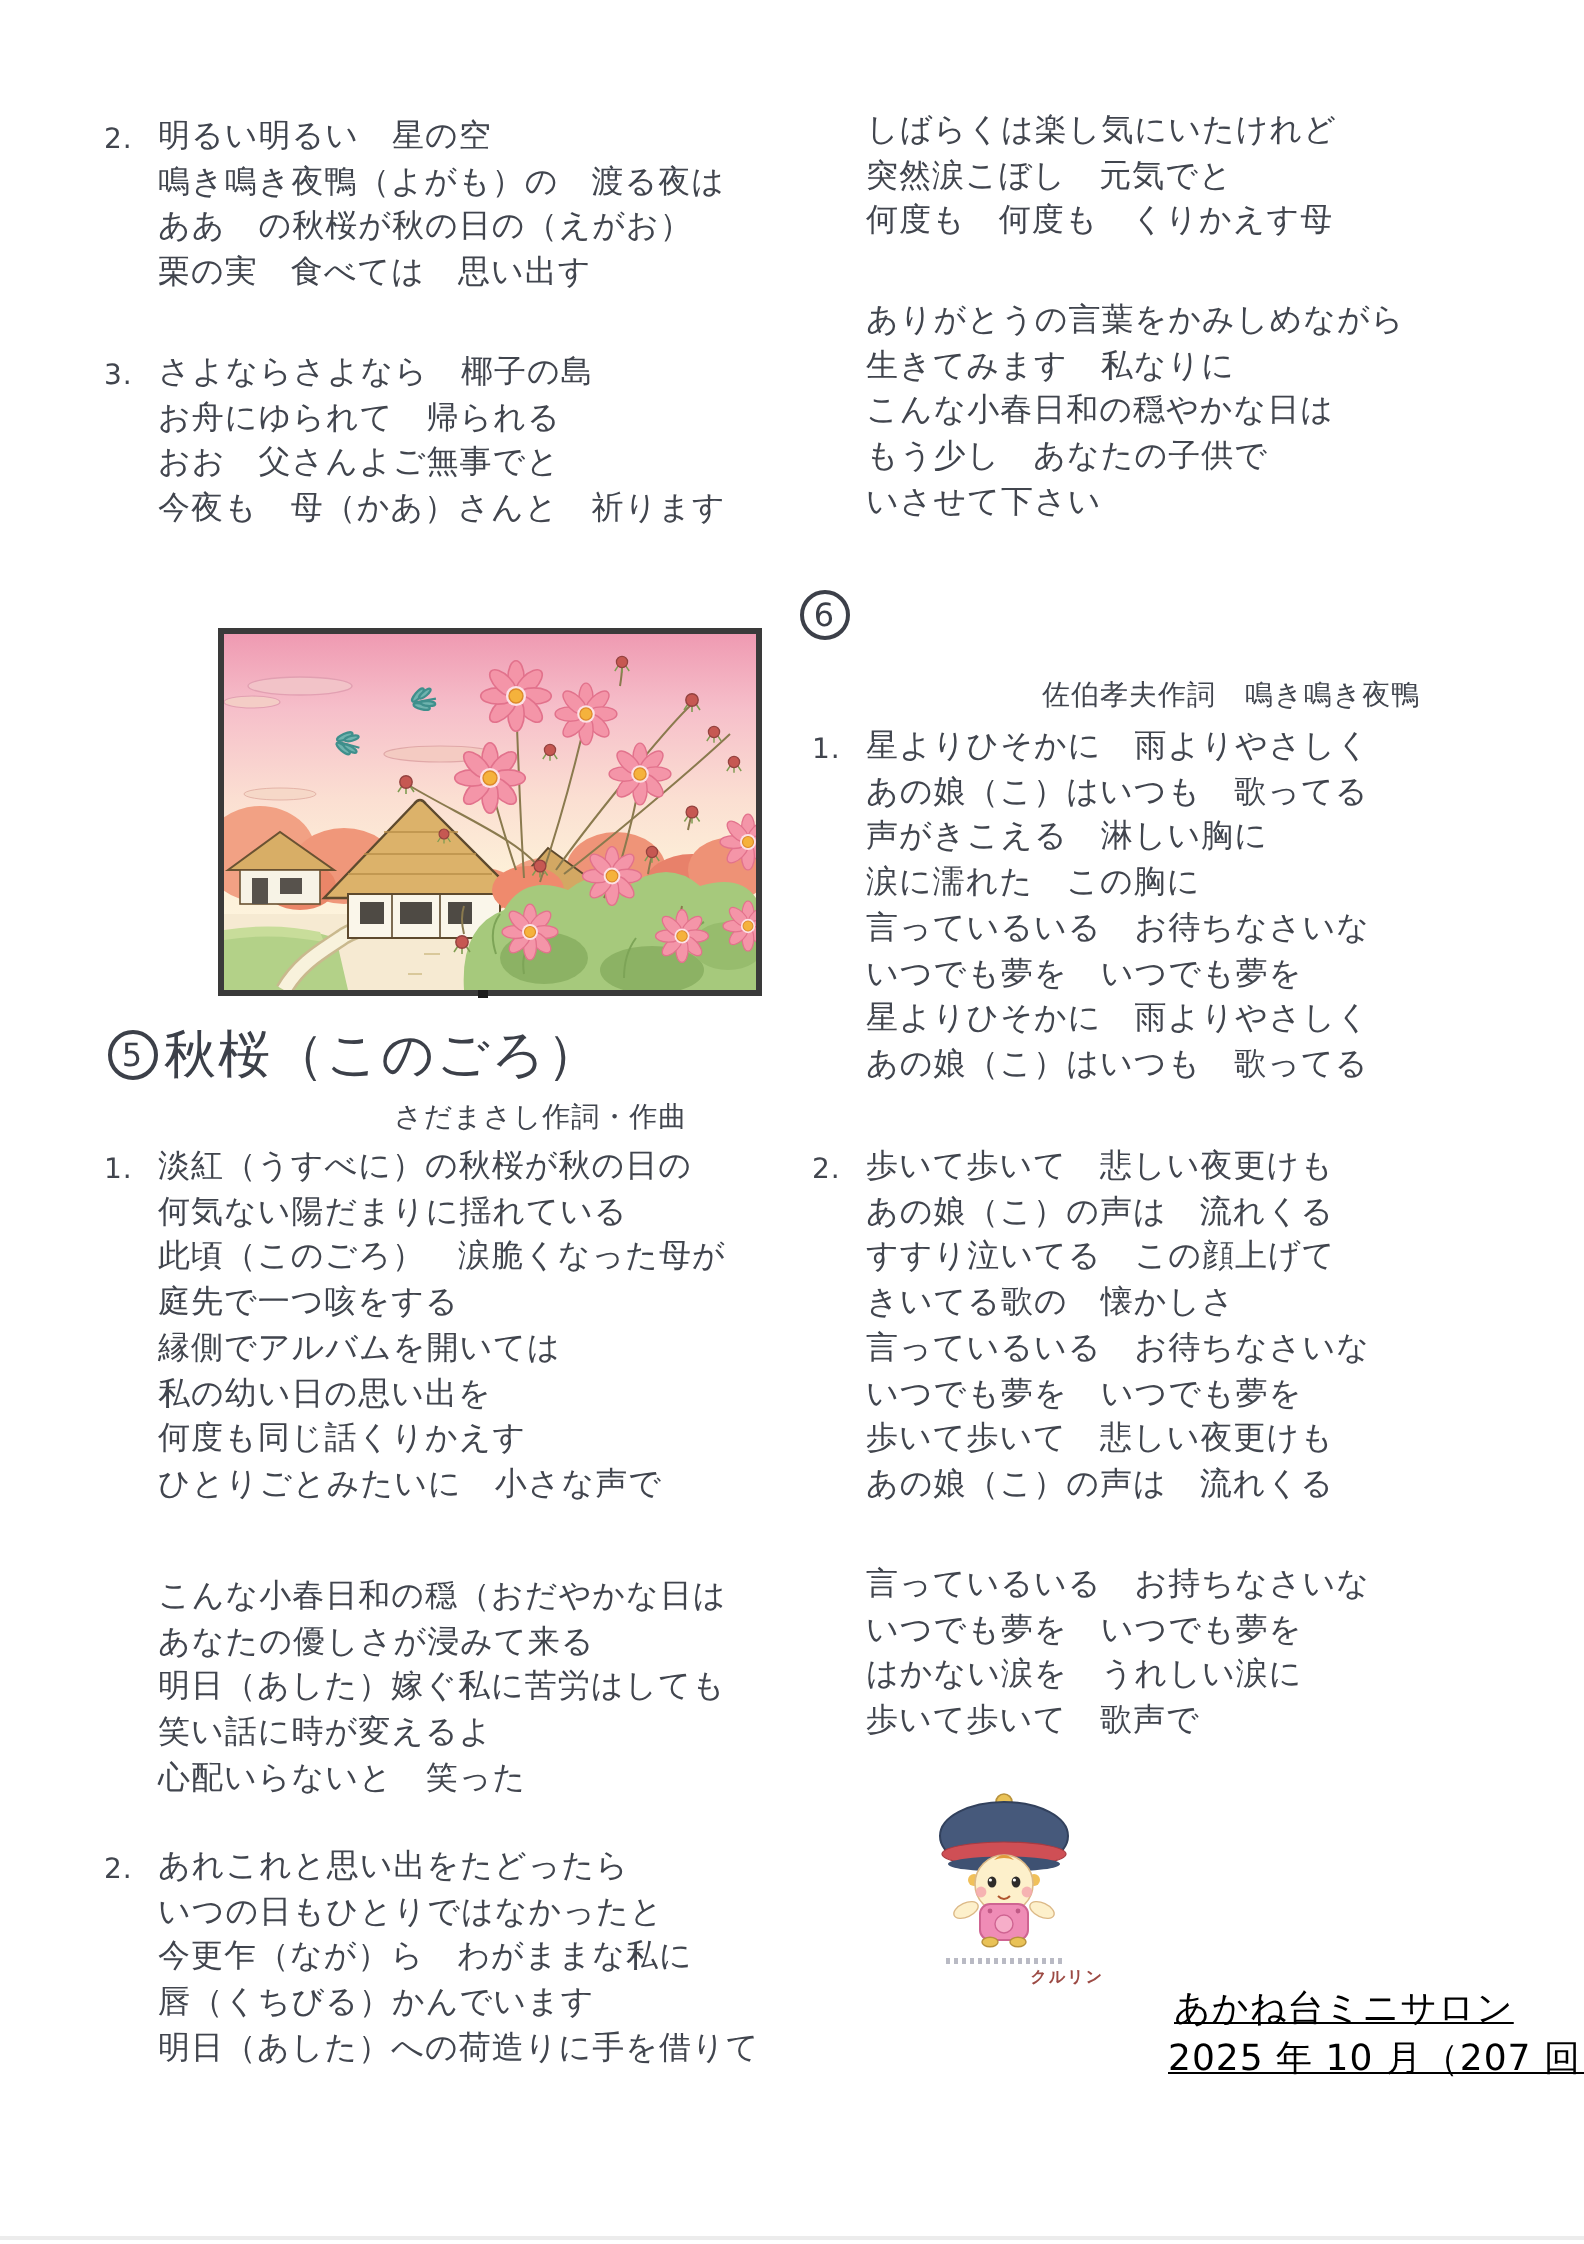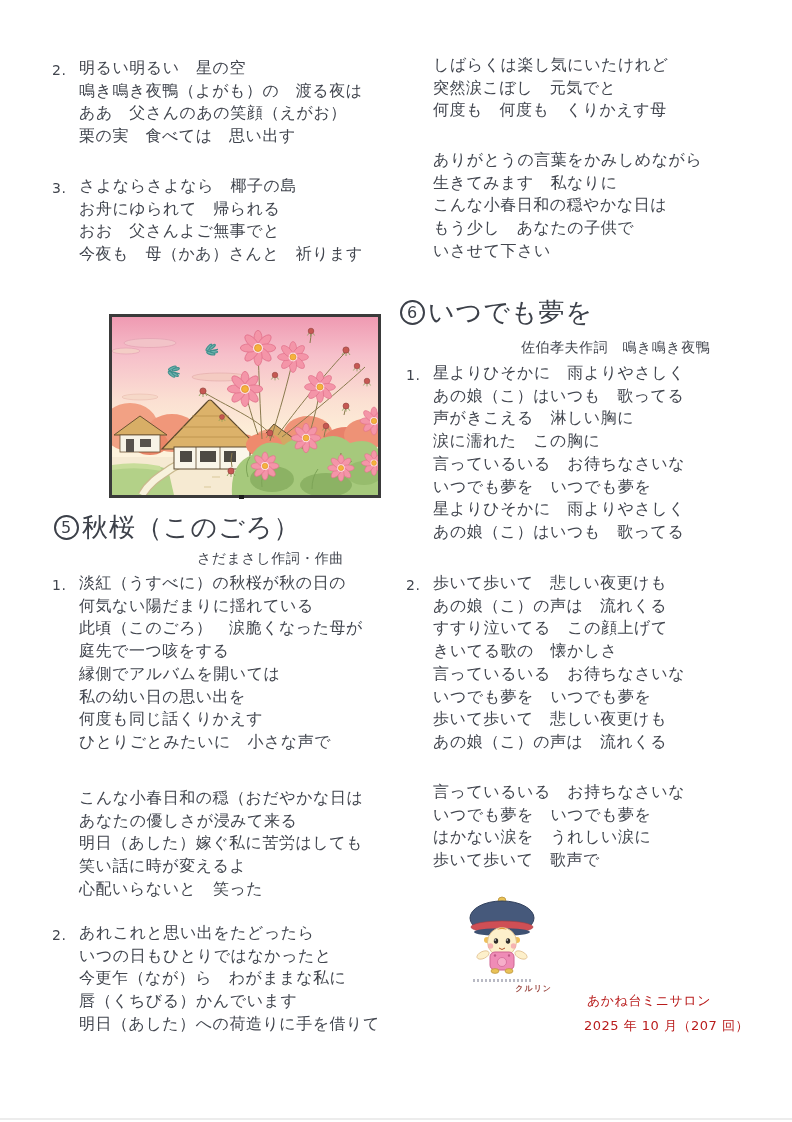--- a/index.html
+++ b/index.html
@@ -34,29 +34,29 @@
   }
   .pic-mark{position:absolute;left:239px;top:495px;width:5px;height:4px;background:#1c1c1c;}
   
   .mascot{position:absolute;left:452px;top:894px;width:100px;text-align:right;}
   .mascot-micro{
     width:58px;height:3px;margin:1px auto 1px auto;
     background:repeating-linear-gradient(90deg,#b9bac4 0 2px,transparent 2px 4px);
   }
   .mascot-name{font-size:8px;font-weight:bold;color:#9c4a44;letter-spacing:1px;}
   
-  .footer-line{position:absolute;font-size:13px;letter-spacing:0.5px;color:#b91c1c;white-space:pre;}
+  .footer-line{position:absolute;font-size:18px;letter-spacing:0.5px;color:#000000;white-space:pre;text-decoration:underline;}
   .scan-edge{position:absolute;left:0;top:1118px;width:792px;height:2px;background:#ececec;}
 </style>
 </head>
 <body>
 
 <div class="page">
 
-  <div class="stanza" style="left:52px;top:57px"><span class="snum">2.</span><div class="slines"><div class="line">明るい明るい　星の空</div><div class="line">鳴き鳴き夜鴨（よがも）の　渡る夜は</div><div class="line">ああ　父さんのあの笑顔（えがお）</div><div class="line">栗の実　食べては　思い出す</div></div></div>
+  <div class="stanza" style="left:52px;top:57px"><span class="snum">2.</span><div class="slines"><div class="line">明るい明るい　星の空</div><div class="line">鳴き鳴き夜鴨（よがも）の　渡る夜は</div><div class="line">ああ　の秋桜が秋の日の（えがお）</div><div class="line">栗の実　食べては　思い出す</div></div></div>
   <div class="stanza" style="left:52px;top:175px"><span class="snum">3.</span><div class="slines"><div class="line">さよならさよなら　椰子の島</div><div class="line">お舟にゆられて　帰られる</div><div class="line">おお　父さんよご無事でと</div><div class="line">今夜も　母（かあ）さんと　祈ります</div></div></div>
 
   <div class="pic-frame">
     <svg width="266" height="178" viewBox="0 0 266 178">
       <defs>
         <linearGradient id="sky" x1="0" y1="0" x2="0" y2="1">
           <stop offset="0" stop-color="#ef9ab2"></stop>
           <stop offset="0.25" stop-color="#f6bfca"></stop>
           <stop offset="0.55" stop-color="#fbdfd2"></stop>
           <stop offset="0.8" stop-color="#fdf0d8"></stop>
@@ -219,21 +219,20 @@
   <div class="stanza" style="left:52px;top:787px"><span class="snum"></span><div class="slines"><div class="line">こんな小春日和の穏（おだやかな日は</div><div class="line">あなたの優しさが浸みて来る</div><div class="line">明日（あした）嫁ぐ私に苦労はしても</div><div class="line">笑い話に時が変えるよ</div><div class="line">心配いらないと　笑った</div></div></div>
   <div class="stanza" style="left:52px;top:922px"><span class="snum">2.</span><div class="slines"><div class="line">あれこれと思い出をたどったら</div><div class="line">いつの日もひとりではなかったと</div><div class="line">今更乍（なが）ら　わがままな私に</div><div class="line">唇（くちびる）かんでいます</div><div class="line">明日（あした）への荷造りに手を借りて</div></div></div>
 
   <div class="stanza" style="left:406px;top:54px"><span class="snum"></span><div class="slines"><div class="line">しばらくは楽し気にいたけれど</div><div class="line">突然涙こぼし　元気でと</div><div class="line">何度も　何度も　くりかえす母</div></div></div>
   <div class="stanza" style="left:406px;top:149px"><span class="snum"></span><div class="slines"><div class="line">ありがとうの言葉をかみしめながら</div><div class="line">生きてみます　私なりに</div><div class="line">こんな小春日和の穏やかな日は</div><div class="line">もう少し　あなたの子供で</div><div class="line">いさせて下さい</div></div></div>
 
   <h2 class="song-title" style="left:400px;top:295px">
     <span class="circled">
         <span>6</span>
       </span>
-    <span>いつでも夢を</span>
   </h2>
   <div class="credit" style="left:521px;top:339px">佐伯孝夫作詞　鳴き鳴き夜鴨</div>
 
   <div class="stanza" style="left:406px;top:362px"><span class="snum">1.</span><div class="slines"><div class="line">星よりひそかに　雨よりやさしく</div><div class="line">あの娘（こ）はいつも　歌ってる</div><div class="line">声がきこえる　淋しい胸に</div><div class="line">涙に濡れた　この胸に</div><div class="line">言っているいる　お待ちなさいな</div><div class="line">いつでも夢を　いつでも夢を</div><div class="line">星よりひそかに　雨よりやさしく</div><div class="line">あの娘（こ）はいつも　歌ってる</div></div></div>
   <div class="stanza" style="left:406px;top:572px"><span class="snum">2.</span><div class="slines"><div class="line">歩いて歩いて　悲しい夜更けも</div><div class="line">あの娘（こ）の声は　流れくる</div><div class="line">すすり泣いてる　この顔上げて</div><div class="line">きいてる歌の　懐かしさ</div><div class="line">言っているいる　お待ちなさいな</div><div class="line">いつでも夢を　いつでも夢を</div><div class="line">歩いて歩いて　悲しい夜更けも</div><div class="line">あの娘（こ）の声は　流れくる</div></div></div>
   <div class="stanza" style="left:406px;top:781px"><span class="snum"></span><div class="slines"><div class="line">言っているいる　お持ちなさいな</div><div class="line">いつでも夢を　いつでも夢を</div><div class="line">はかない涙を　うれしい涙に</div><div class="line">歩いて歩いて　歌声で</div></div></div>
 
   <div class="mascot">
     <svg width="100" height="80" viewBox="0 0 100 80">
       <circle cx="50" cy="7" r="4" fill="#e9c257" stroke="#b8923c" stroke-width="0.8"></circle>

